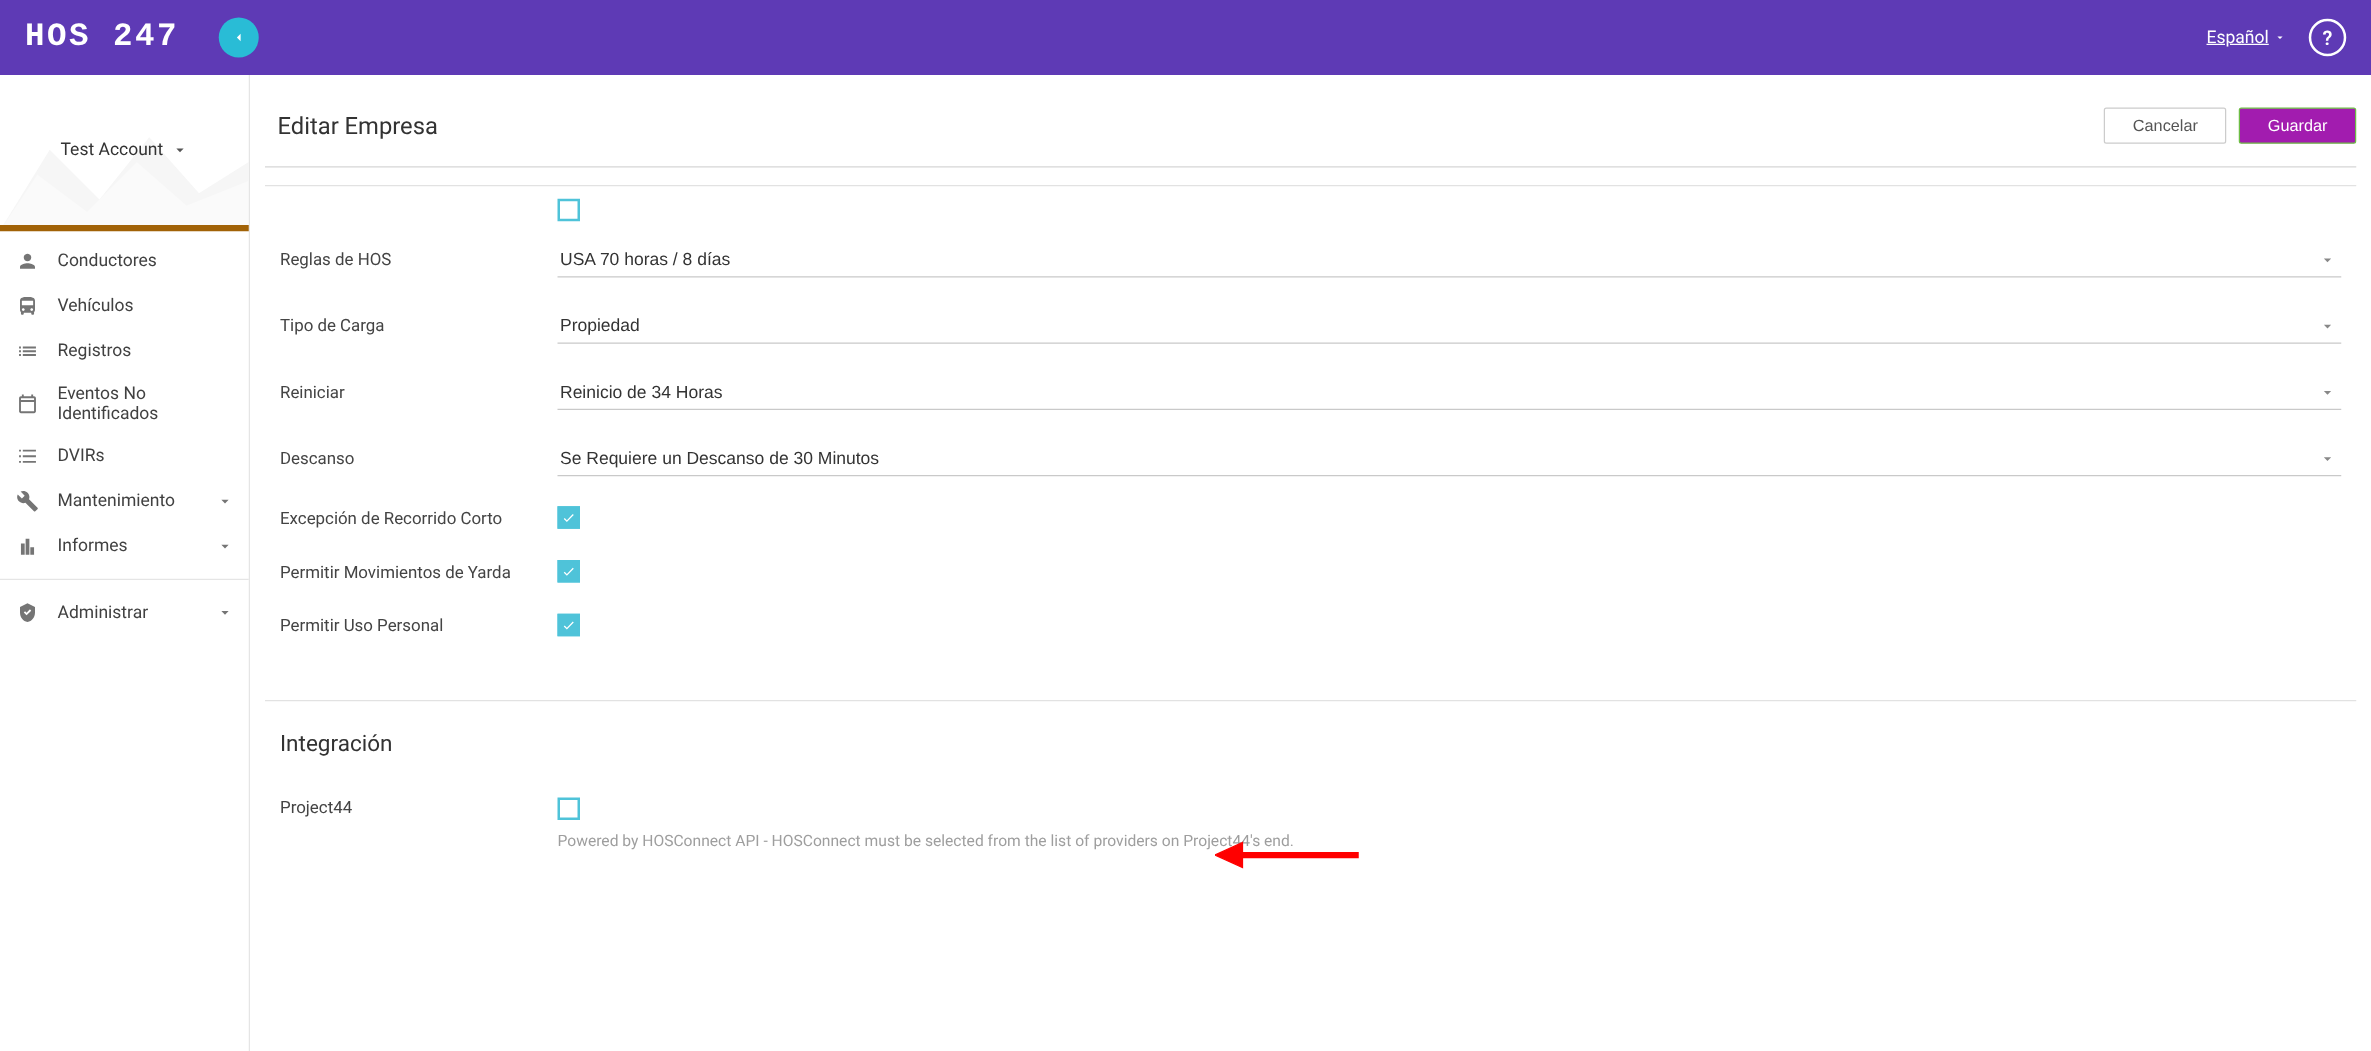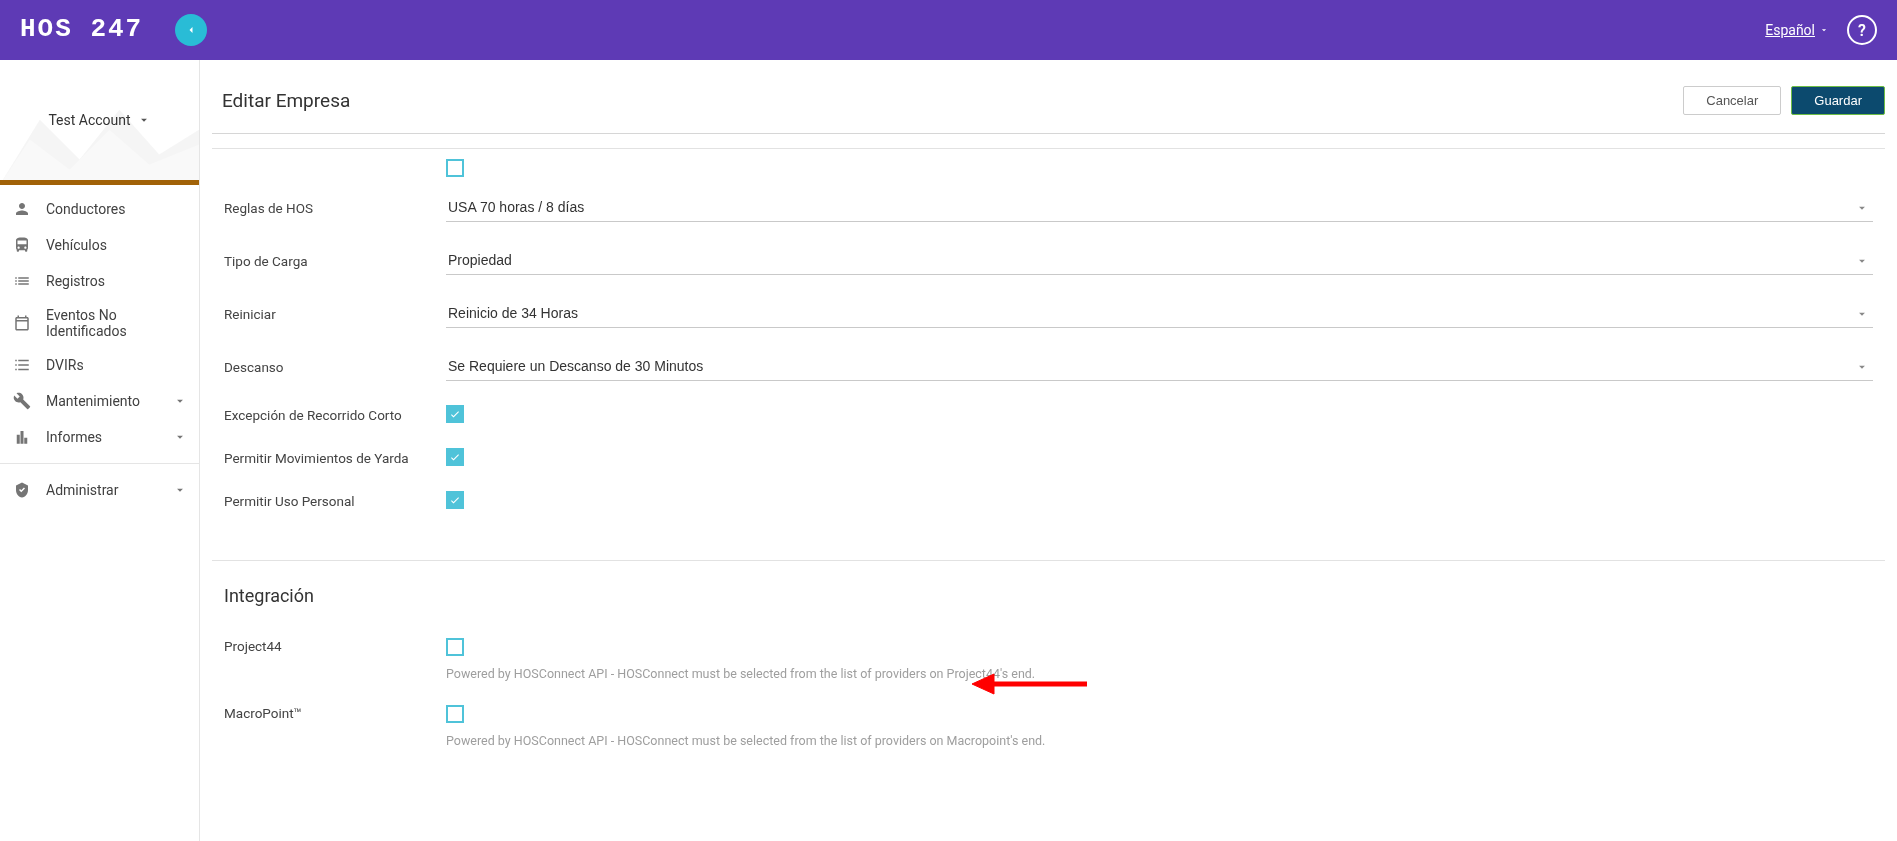--- a/index.html
+++ b/index.html
@@ -66,21 +66,21 @@
   .page-header {
     display: flex; justify-content: space-between; align-items: center;
     padding: 26px 0 18px 10px; 
   }
   .page-title { font-size: 19px; font-weight: 400; color: #333; }
   .page-actions { display: flex; gap: 10px; }
   .btn {
     font-size: 13px; padding: 6px 22px; border-radius: 2px; cursor: pointer;
   }
   .btn-cancel { background: #fff; border: 1px solid #ccc; color: #555; }
-  .btn-save { background: #0c4a6e; border: 1px solid #6dbd45; color: #fff; }
+  .btn-save { background: #a21caf; border: 1px solid #6dbd45; color: #fff; }
   
   .hr-top { border: none; border-top: 1px solid #d6d6d6; margin: 0 0 14px 0; }
   
   .section { border-top: 1px solid #e2e2e2; margin-bottom: 28px; background: #fff; }
   .section-inner { padding: 20px 12px 10px 12px; }
   .section-title { font-size: 18px; font-weight: 400; color: #333; margin: 4px 0 20px 0; }
   
   .form-row {
     display: flex; align-items: center; padding: 12px 0;
   }
@@ -341,29 +341,20 @@
         <div class="form-row" style="align-items:flex-start;">
           <div class="form-label">Project44</div>
           <div class="form-control">
             <div class="checkbox">
               
             </div>
             <div class="hint">Powered by HOSConnect API - HOSConnect must be selected from the list of providers on Project44's end.</div>
           </div>
         </div>
 
-        <div class="form-row" style="align-items:flex-start;">
-          <div class="form-label">MacroPoint™</div>
-          <div class="form-control">
-            <div class="checkbox">
-              
-            </div>
-            <div class="hint">Powered by HOSConnect API - HOSConnect must be selected from the list of providers on Macropoint's end.</div>
-          </div>
-        </div>
 
         <div class="annotation-arrow" style="left:760px; top:105px;">
           <svg width="120" height="36" viewBox="0 0 120 36">
             <line x1="115" y1="18" x2="15" y2="18" stroke-width="5"></line>
             <polygon points="0,18 22,8 22,28"></polygon>
           </svg>
         </div>
       </div>
     </div>
   </main>

